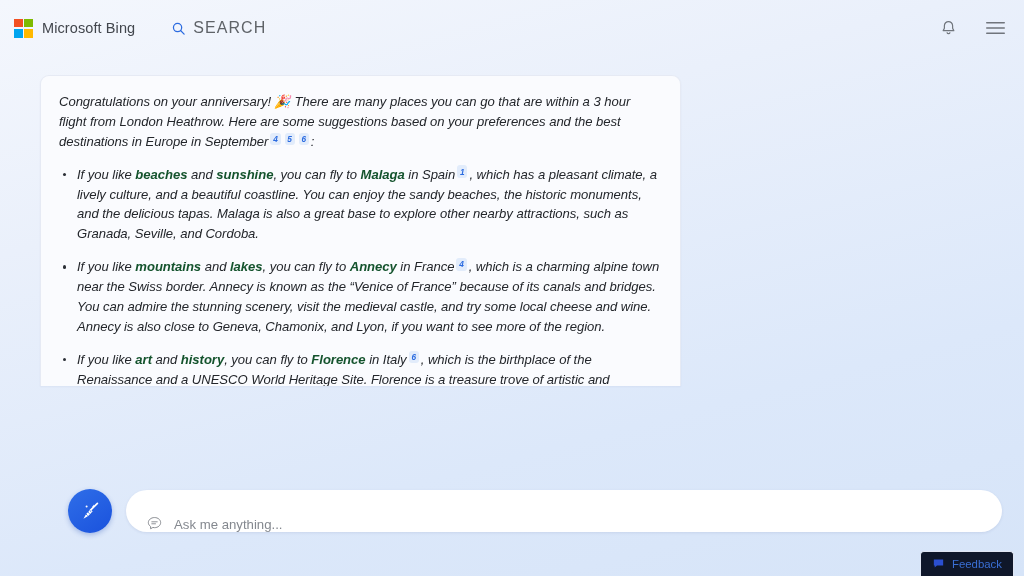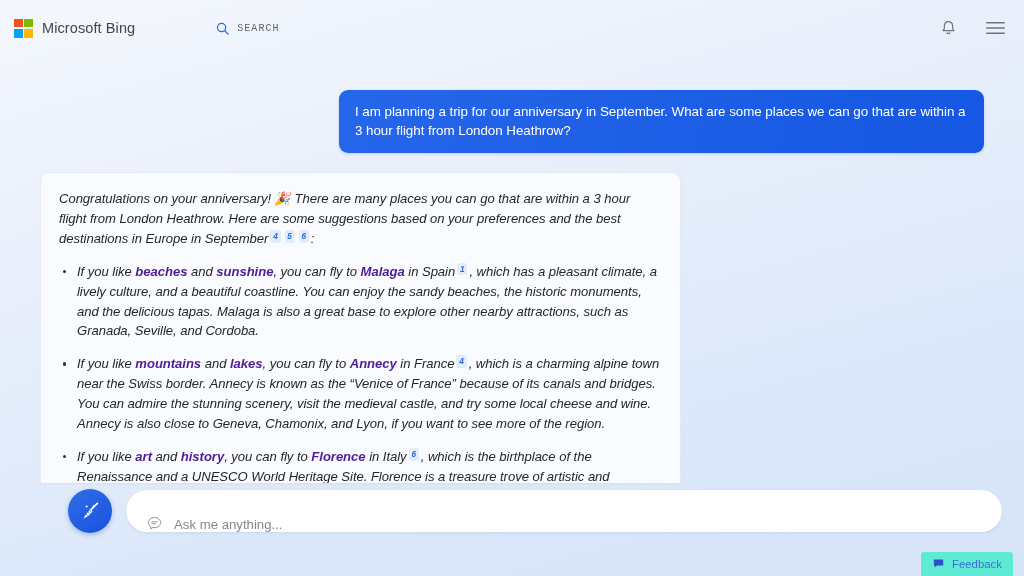--- a/index.html
+++ b/index.html
@@ -17,21 +17,20 @@
   }
 
   
   .header {
     height: 56px;
     display: flex;
     align-items: center;
     padding: 0 18px 0 14px;
     position: relative;
     z-index: 20;
-    gap: 44px;
   }
 
   .brand {
     display: flex;
     align-items: center;
     gap: 9px;
     margin-right: 34px;
   }
 
   .ms-logo {
@@ -65,25 +64,24 @@
     display: flex;
     align-items: center;
     gap: 7px;
     height: 100%;
     position: relative;
     cursor: pointer;
     padding: 0 2px;
   }
 
   .tab-label {
-    font-size: 10px;
+    font-size: 16px;
     letter-spacing: 1.05px;
     color: #5f6368;
     font-weight: 500;
-    font-family: Liberation Mono, monospace;
   }
   .tab.active .tab-label { color: #3b3f45; font-weight: 700; }
 
   .tab .underline {
     position: absolute;
     left: -2px; right: -2px;
     bottom: 12px;
     height: 2.5px;
     border-radius: 2px;
     background: #2b6be0;
@@ -176,21 +174,21 @@
     font-size: 8.3px;
     line-height: 1;
     padding: 2.2px 2.8px 2.4px;
     border-radius: 3px;
     vertical-align: 4px;
     margin: 0 2px;
     cursor: pointer;
     font-weight: 600;
   }
 
-  b { font-weight: 700; color: #4c1d95; }
+  b { font-weight: 700; color: #14532d; }
 
   
   .composer {
     position: absolute;
     left: 68px;
     right: 22px;
     bottom: 43px;
     display: flex;
     align-items: center;
     gap: 14px;
@@ -232,21 +230,21 @@
     font-family: "Liberation Sans", sans-serif;
     background: transparent;
   }
   .input-pill input::placeholder { color: #84888f; }
 
   
   .feedback {
     position: absolute;
     right: 10px;
     bottom: 0;
-    background: #5eead4;
+    background: #0f172a;
     border: 1px solid #dfe5f2;
     border-bottom: none;
     border-radius: 4px 4px 0 0;
     padding: 5px 11px 6px;
     display: flex;
     align-items: center;
     gap: 7px;
     cursor: pointer;
     z-index: 30;
   }
@@ -292,23 +290,20 @@
       <line x1="2" y1="3" x2="22" y2="3" stroke="#70757c" stroke-width="1.7" stroke-linecap="round"></line>
       <line x1="2" y1="9" x2="22" y2="9" stroke="#70757c" stroke-width="1.7" stroke-linecap="round"></line>
       <line x1="2" y1="15" x2="22" y2="15" stroke="#70757c" stroke-width="1.7" stroke-linecap="round"></line>
     </svg>
   </div>
 
 </div>
 
 <div class="chat-area">
 
-  <div class="msg-user-row">
-    <div class="bubble-user">I am planning a trip for our anniversary in September. What are some places we can go that are within a 3 hour flight from London Heathrow?</div>
-  </div>
 
   <div class="card-bot">
 
     <p>
       <span>Congratulations on your anniversary! 🎉 There are many places you can go that are within a 3 hour flight from London Heathrow. Here are some suggestions based on your preferences and the best destinations in Europe in September</span><span class="cite">4</span><span class="cite">5</span><span class="cite">6</span><span>:</span>
     </p>
 
     <ul class="bot-list">
 
       <li>

